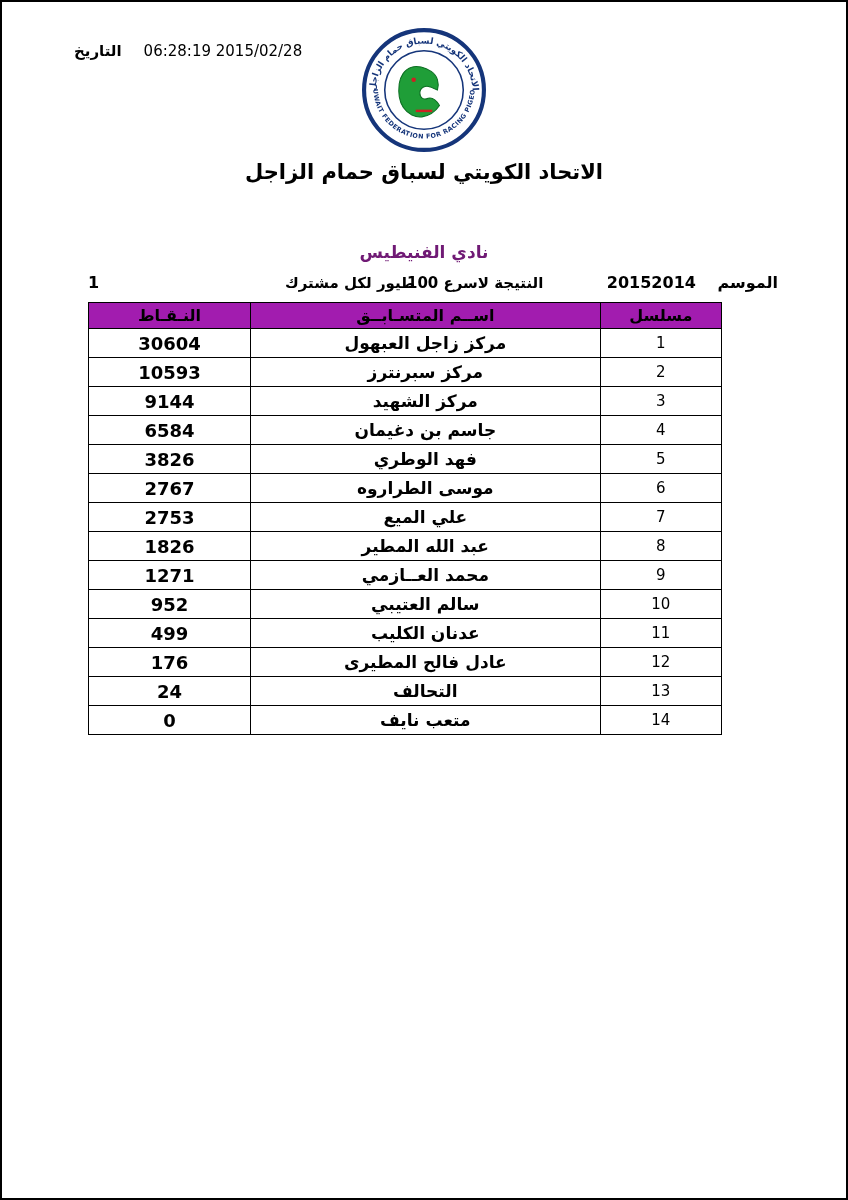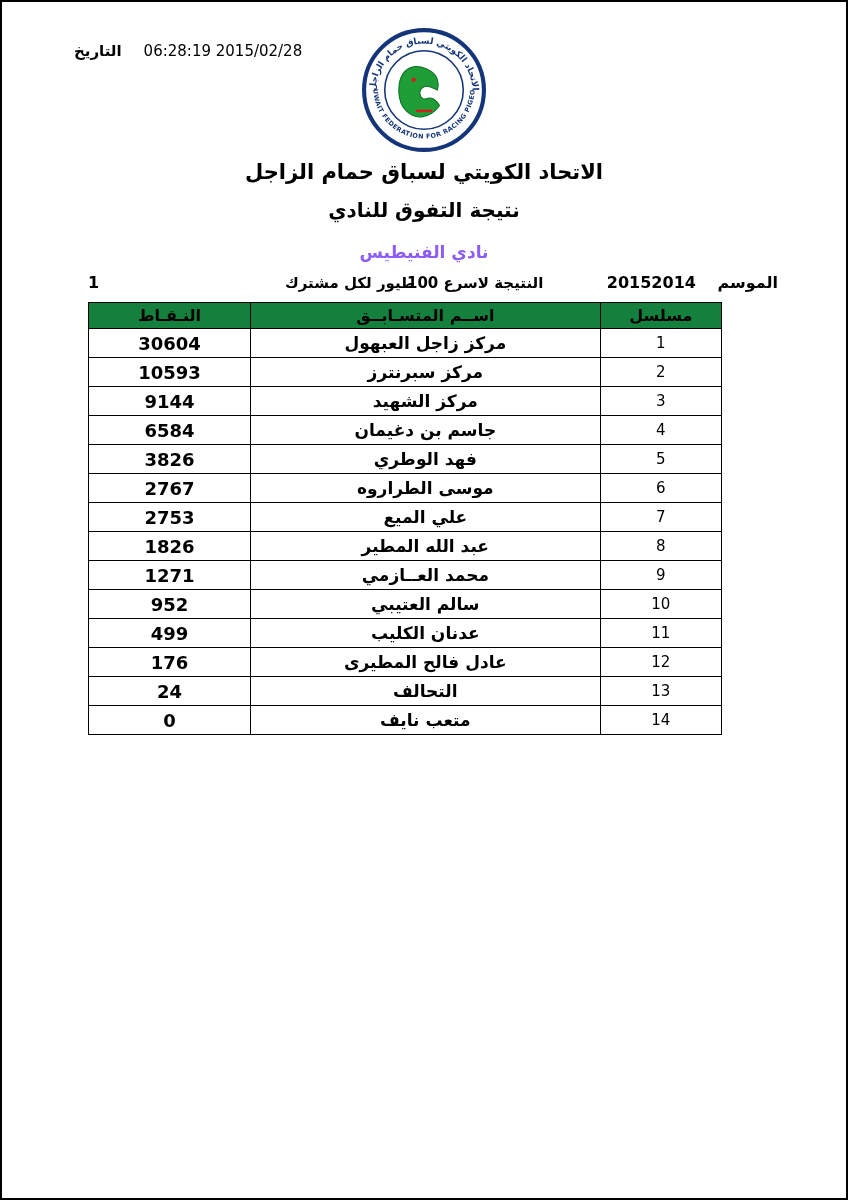--- a/index.html
+++ b/index.html
@@ -55,21 +55,21 @@
     font-size: 20px;
     font-weight: 700;
     color: #000;
   }
   .title-club {
     position: absolute;
     top: 240px; left: 0; right: 0;
     text-align: center;
     font-size: 17px;
     font-weight: 600;
-    color: #8b5cf6;
+    color: #701a75;
   }
 
   
   .meta-row { position: absolute; top: 271px; left: 0; right: 0; height: 22px; font-size: 15px; }
   .meta-season {
     position: absolute; right: 68px; top: 0;
     font-weight: 700; font-size: 16px;
   }
   .meta-season .season-value { direction: ltr; unicode-bidi: embed; margin-right: 16px; }
   .meta-result  { position: absolute; left: 405px; top: 1px; font-weight: 700; white-space: nowrap; }
@@ -86,21 +86,21 @@
     border-collapse: collapse;
     direction: rtl;
   }
   .results-table th, .results-table td {
     border: 1px solid #000000;
     text-align: center;
     vertical-align: middle;
     padding: 0 4px;
   }
   .results-table th {
-    background: #15803d;
+    background: #a21caf;
     font-weight: 700;
     font-size: 16px;
     height: 26px;
   }
   .results-table td { height: 29px; }
   .col-serial { width: 128px; font-size: 15px; font-weight: 400; }
   .col-name   { width: 383px; font-size: 17px; font-weight: 700; }
   .col-points { width: 174px; font-size: 18px; font-weight: 600; direction: ltr; }
 </style>
 </head>
@@ -128,21 +128,20 @@
         <textPath href="#botArc" startOffset="50%" text-anchor="middle">KUWAIT FEDERATION FOR RACING PIGEON</textPath>
       </text>
 
       <path d="M48,38 C41,40 37,47 36,54 C35,62 36,71 40,77 C44,83 52,87 58,86 C65,85 71,81 75,75 C72,70 68,67 64,68 C60,70 56,68 56,63 C56,58 61,55 66,57 L73,60 C75,53 73,46 67,42 C61,38 53,36 48,38 Z" fill="#1f9e38" stroke="#0c6e22" stroke-width="1"></path>
       <circle cx="50" cy="50" r="2.2" fill="#cc2222"></circle>
       <rect x="52" y="79" width="16" height="2.4" fill="#cc2222"></rect>
     </svg>
   </div>
 
   <div class="title-main">الاتحاد الكويتي لسباق حمام الزاجل</div>
-  <div class="title-sub">نتيجة التفوق للنادي</div>
   <div class="title-club">نادي الفنيطيس</div>
 
   <div class="meta-row">
     <span class="meta-season">
       <span>الموسم</span>
       <span class="season-value">20152014</span>
     </span>
     <span class="meta-result">النتيجة لاسرع 100</span>
     <span class="meta-result2">طيور لكل مشترك</span>
     <span class="meta-pagelabel">رقم الصفحة</span>

